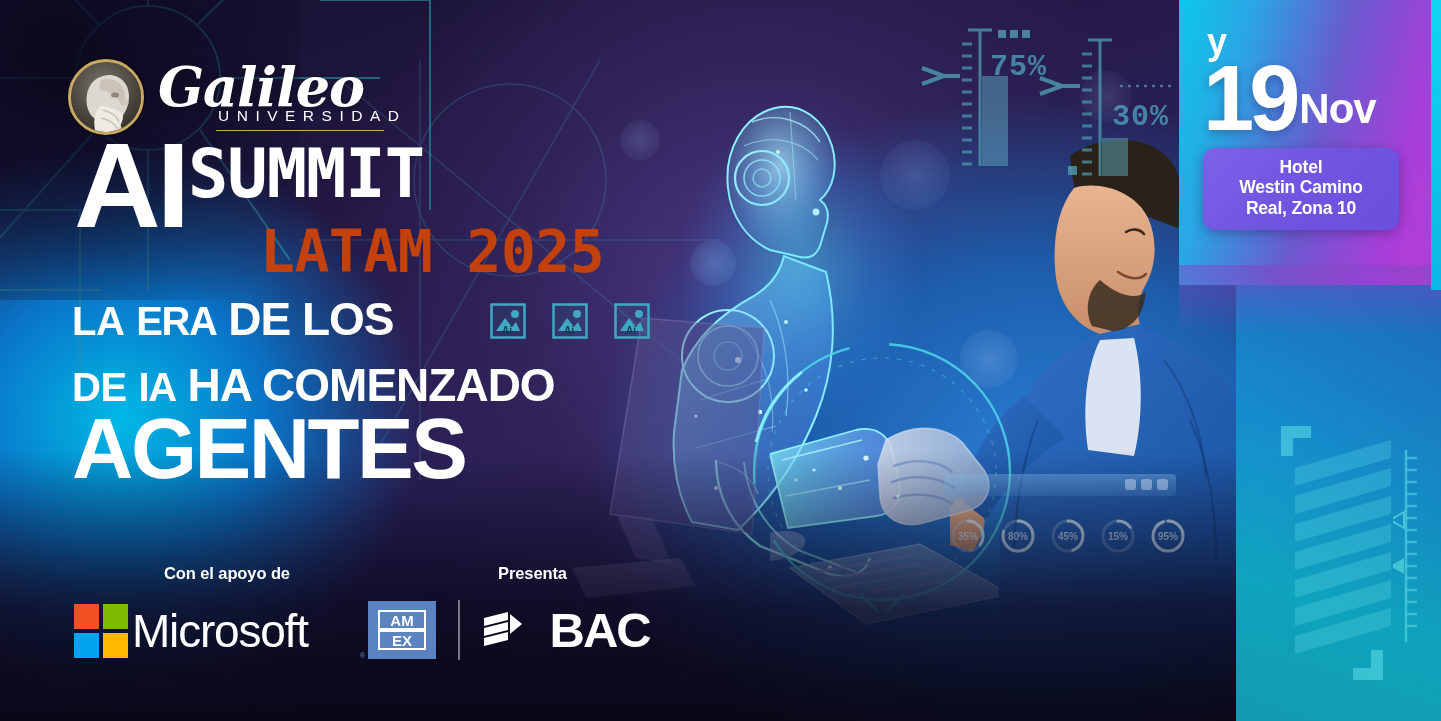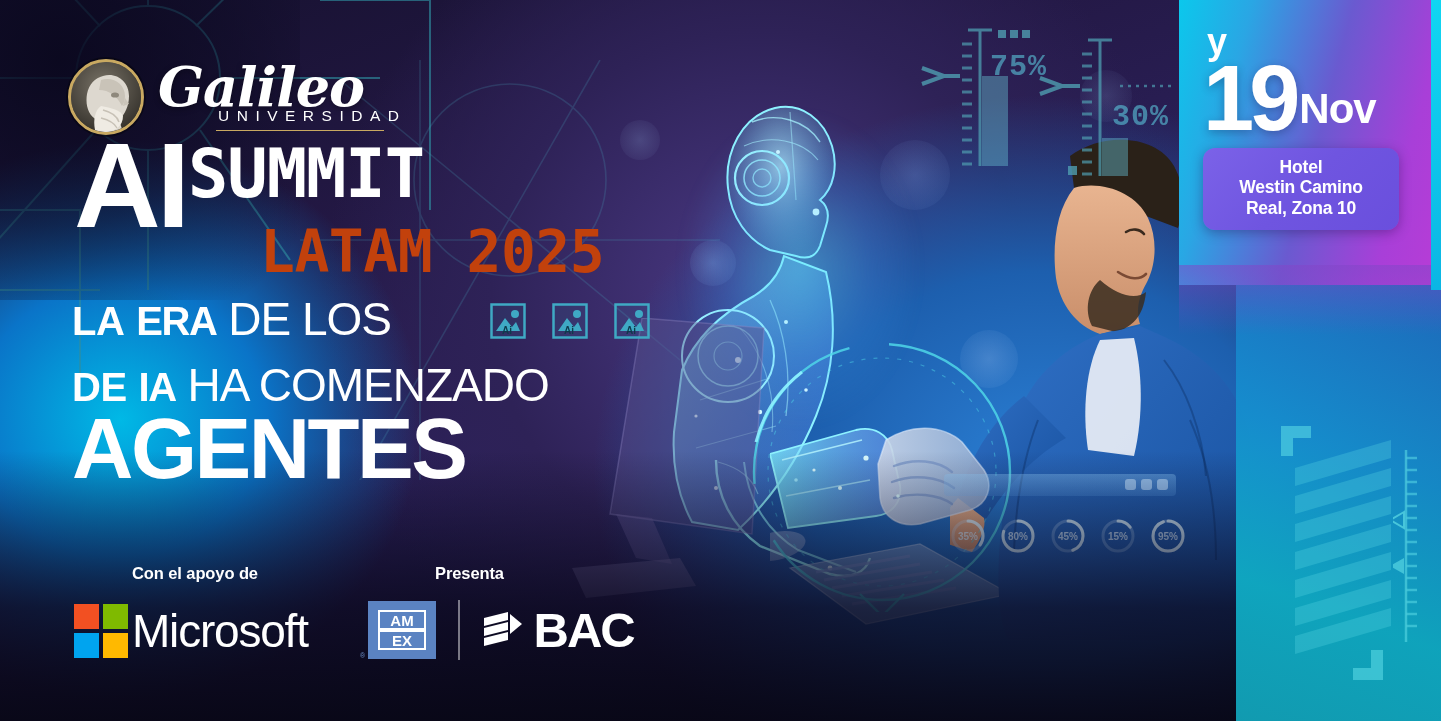--- a/index.html
+++ b/index.html
@@ -133,21 +133,21 @@
     font-size: 58px; color: #c2410c; letter-spacing: -0.5px;
     margin-left: 186px; margin-top: -16px;
   }
 
   
   .tagline { position: absolute; left: 72px; top: 296px; color: #fff; }
   .tg-line { display: flex; align-items: baseline; }
   .tg-sm { font-weight: 700; font-size: 40px; letter-spacing: -0.5px; line-height: 1; }
   .tg-lg { font-weight: 700; font-size: 40px; letter-spacing: -1.5px; line-height: 1; }
   .tg-xl { font-weight: 700; font-size: 85px; letter-spacing: -2.5px; line-height: .96; }
-  .tg-mid{ font-weight: 400; font-size: 46px; letter-spacing: -1px; line-height: 1; }
+  .tg-mid{ font-weight: 700; font-size: 46px; letter-spacing: -1px; line-height: 1; }
   .tg-line.l1 { margin-bottom: 20px; }
   .tg-line.l2 { margin-bottom: 2px; }
   .tg-line.l3 { }
   .tg-line > span + span { margin-left: 12px; }
 
   
   .datebox { position: absolute; right: 28px; top: 24px; width: 210px; color: #fff; }
   .d-row { display: flex; align-items: flex-end; justify-content: flex-start; }
   .d-num {
     font-weight: 700; font-size: 92px; line-height: .80; letter-spacing: -5px;
@@ -159,38 +159,38 @@
     margin-top: 12px; width: 196px;
     background: linear-gradient(135deg, #7b62e8 0%, #6f55e0 50%, #6a4fdd 100%);
     border-radius: 12px; padding: 9px 6px 11px;
     text-align: center; font-weight: 700; font-size: 17.5px; line-height: 1.18;
     letter-spacing: -0.2px;
     box-shadow: 0 3px 12px rgba(30,10,70,.35);
   }
 
   
   .sponsors { position: absolute; left: 0; top: 556px; width: 640px; height: 130px; }
-  .sp-cap { position: absolute; font-weight: 700; font-size: 16.5px; color: #fff; letter-spacing: -0.1px; }
+  .sp-cap { position: absolute; font-weight: 700; font-size: 16.5px; color: #fff; letter-spacing: -0.1px; margin-left: 32px; }
   .cap-apoyo { left: 132px; top: 8px; }
-  .cap-presenta { left: 435px; top: 8px; }
+  .cap-presenta { left: 466px; top: 8px; }
 
   .ms-logo { position: absolute; left: 74px; top: 48px; display: flex; align-items: center; }
   .ms-grid { width: 54px; height: 54px; display: grid; grid-template-columns: 1fr 1fr; grid-template-rows: 1fr 1fr; gap: 4px; flex: none; }
   .ms-grid i { display: block; }
   .ms-name { margin-left: 4px; font-size: 46px; font-weight: 400; color: #fff; letter-spacing: -1.2px; line-height: 1; }
 
   .bac-wrap { position: absolute; left: 368px; top: 44px; display: flex; align-items: center; }
   .amex {
     width: 68px; height: 58px; background: #5b83c2; position: relative; flex: none;
     display:flex; align-items:center; justify-content:center;
   }
   .amex-reg { position:absolute; left:-8px; bottom:0px; font-size:7px; color:#6d8fc9; }
   .divider { width: 1.5px; height: 60px; background: rgba(255,255,255,.45); margin: 0 22px; flex:none; }
   .bac-mark { width: 42px; height: 40px; flex:none; }
-  .bac-name { margin-left: 10px; font-size: 49px; font-weight: 700; color: #fff; letter-spacing: -2px; line-height:1; }
+  .bac-name { margin-left: 26px; font-size: 49px; font-weight: 700; color: #fff; letter-spacing: -2px; line-height:1; }
 </style>
 </head>
 <body>
 
 <div id="banner">
 
   <div class="bg-base"></div>
 
   <svg class="lineart" viewBox="0 0 520 420" fill="none">
     <g stroke="#2f8fa0" stroke-width="2" opacity="0.85">

